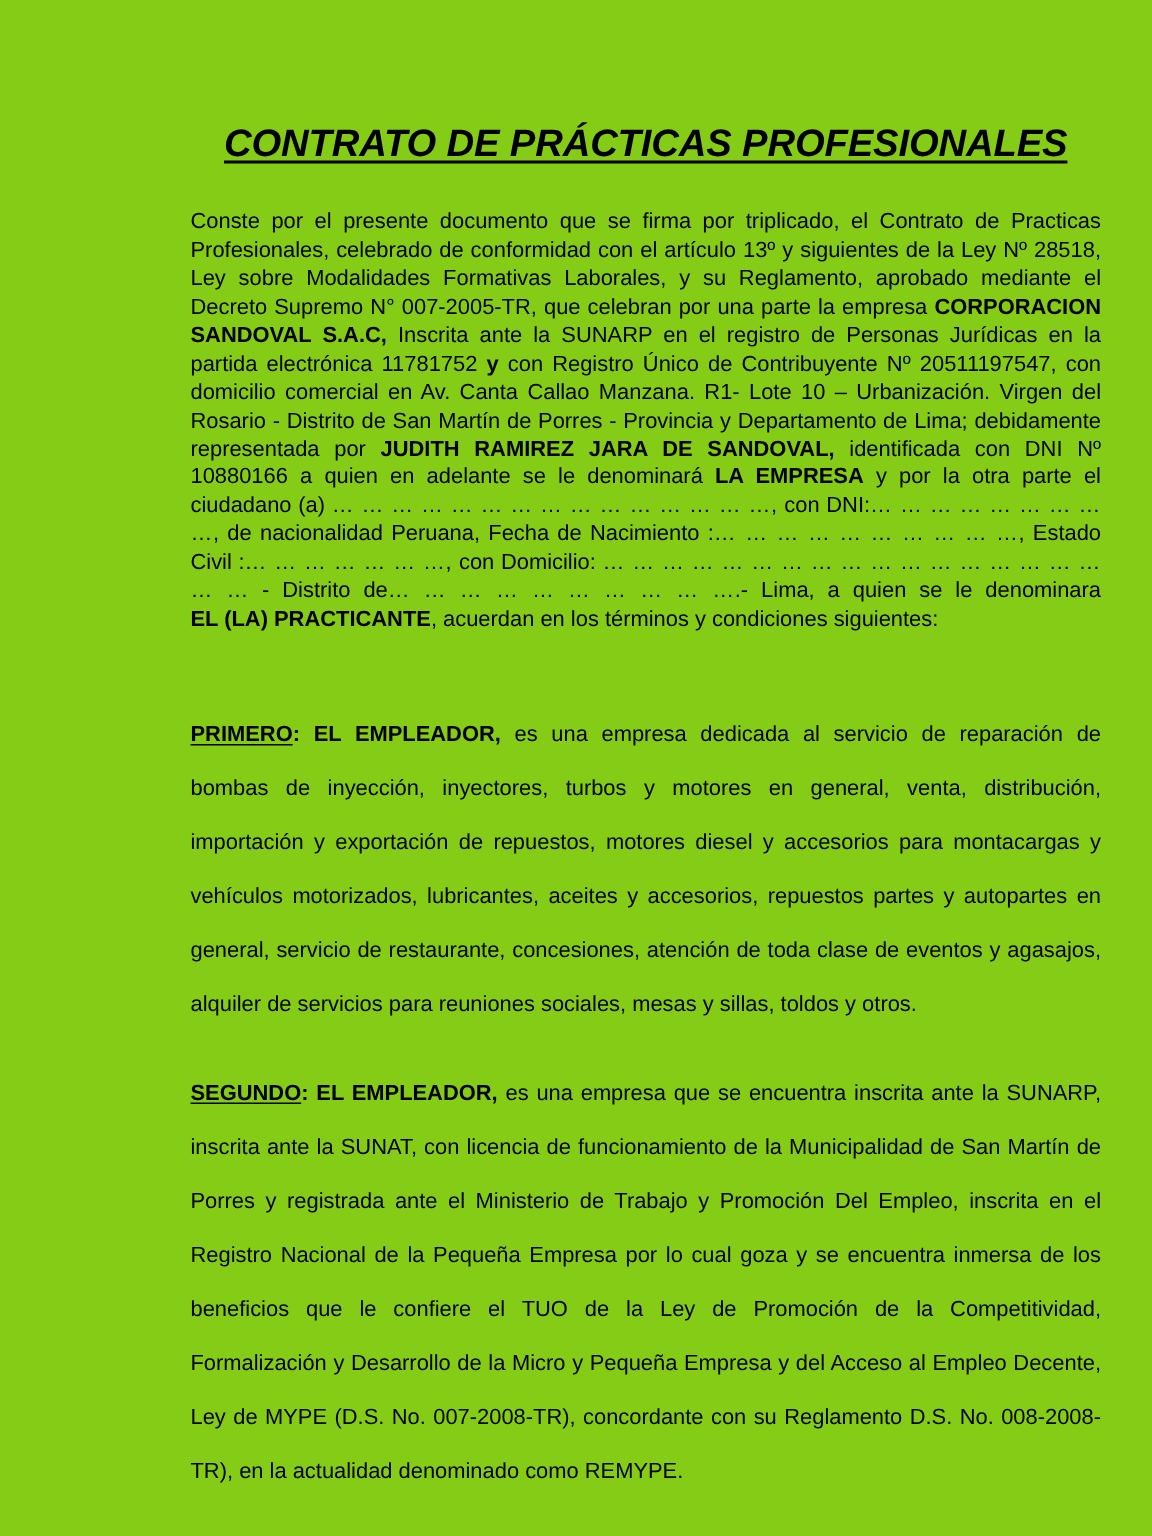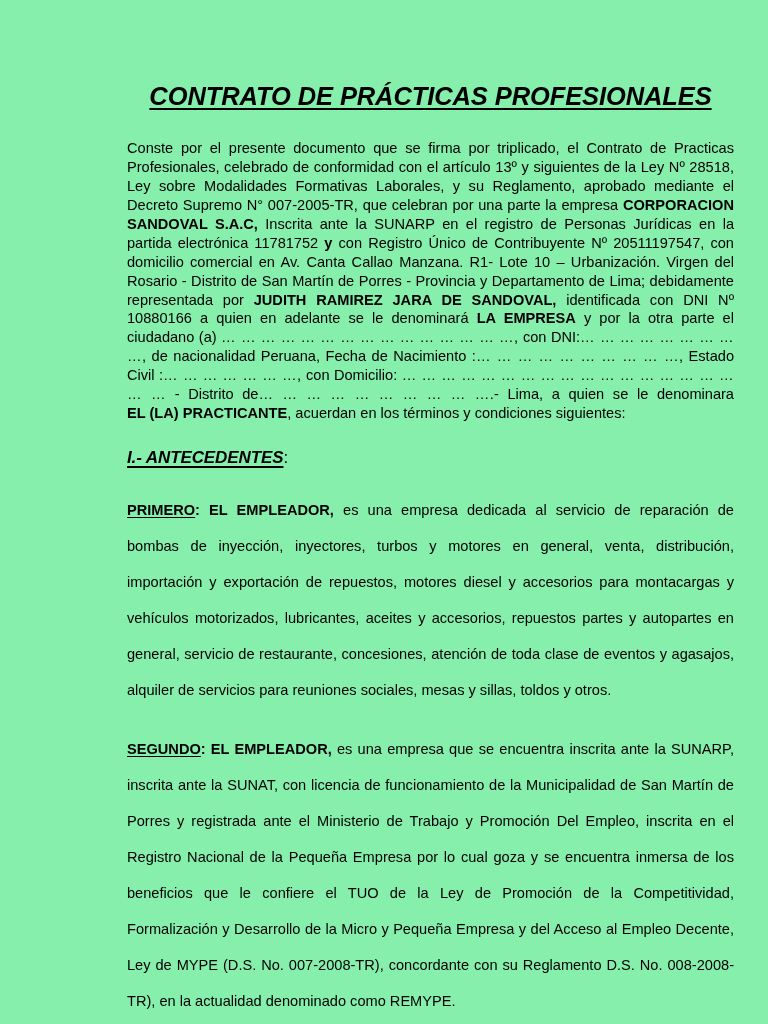--- a/index.html
+++ b/index.html
@@ -5,21 +5,21 @@
 <style>
   html, body {
     margin: 0;
     padding: 0;
     background: #ffffff;
   }
   .page {
     position: relative;
     width: 768px;
     height: 1024px;
-    background: #86efac;
+    background: #84cc16;
     overflow: hidden;
     font-family: "Liberation Sans", sans-serif;
     color: #000000;
     -webkit-font-smoothing: antialiased;
   }
   .content {
     position: absolute;
     left: 127px;
     top: 0;
     width: 607px;
@@ -94,21 +94,20 @@
   <div class="content">
 
     <h1 class="doc-title"><span class="u">CONTRATO DE PRÁCTICAS PROFESIONALES</span></h1>
 
     <div class="sp-intro"></div>
 
     <p class="para tight"><span>Conste por el presente documento que se firma por triplicado, el Contrato de Practicas Profesionales, celebrado de conformidad con el artículo 13º y siguientes de la Ley Nº 28518, Ley sobre Modalidades Formativas Laborales, y su Reglamento, aprobado mediante el Decreto Supremo N° 007-2005-TR, que celebran por una parte la empresa </span><b>CORPORACION SANDOVAL S.A.C,</b><span> Inscrita ante la SUNARP en el registro de Personas Jurídicas en la partida electrónica 11781752 </span><b>y</b><span> con Registro Único de Contribuyente Nº 20511197547, con domicilio comercial en Av. Canta Callao Manzana. R1- Lote 10 – Urbanización. Virgen del  Rosario - Distrito de San Martín de Porres - Provincia y Departamento de Lima; debidamente representada por </span><b>JUDITH RAMIREZ JARA DE SANDOVAL,</b><span> identificada con DNI Nº 10880166 a quien en adelante se le denominará </span><b>LA EMPRESA</b><span> y por la otra parte el ciudadano (a) </span><span class="blank">… … … … … … … … … … … … … … …,</span><span> con DNI:</span><span class="blank">… … … … … … … … …</span><span>, de nacionalidad Peruana, Fecha de Nacimiento :</span><span class="blank">… … … … … … … … … …</span><span>, Estado Civil :</span><span class="blank">… … … … … … …,</span><span> con Domicilio: </span><span class="blank">… … … … … … … … … … … … … … … … … … …</span><span> - Distrito de</span><span class="blank">… … … … … … … … … …</span><span>.- Lima, a quien se le denominara </span><b class="nowrap">EL (LA) PRACTICANTE</b><span>, acuerdan en los términos y condiciones siguientes:</span></p>
 
     <div class="sp-h1"></div>
 
-    <h2 class="heading"><span class="u">I.- ANTECEDENTES</span><span class="tail">:</span></h2>
 
     <div class="sp-after-h1"></div>
 
     <p class="para loose"><b class="ul">PRIMERO</b><b>:</b><b> EL EMPLEADOR,</b><span> es una empresa dedicada al servicio de reparación de bombas de inyección, inyectores, turbos y motores en general, venta, distribución, importación y exportación de repuestos, motores diesel y accesorios para montacargas y vehículos motorizados, lubricantes, aceites y accesorios, repuestos partes y autopartes en general, servicio de restaurante, concesiones, atención de toda clase de eventos y agasajos, alquiler de servicios para reuniones sociales, mesas y sillas, toldos y otros.</span></p>
 
     <div class="sp-para"></div>
 
     <p class="para loose"><b class="ul">SEGUNDO</b><b>:</b><b> EL EMPLEADOR,</b><span> es una empresa que se encuentra inscrita ante la SUNARP, inscrita ante la SUNAT, con licencia de funcionamiento de la Municipalidad de San Martín de Porres y registrada ante el Ministerio de Trabajo y Promoción Del Empleo, inscrita en el Registro Nacional de la Pequeña Empresa por lo cual goza y se encuentra inmersa de los beneficios que le confiere el TUO de la Ley de Promoción de la Competitividad, Formalización y Desarrollo de la Micro y Pequeña Empresa y del Acceso al Empleo Decente, Ley de MYPE (D.S. No. 007-2008-TR), concordante con su Reglamento D.S. No. 008-2008-TR), en la actualidad denominado como REMYPE.</span></p>
 
     <div class="sp-h2"></div>

